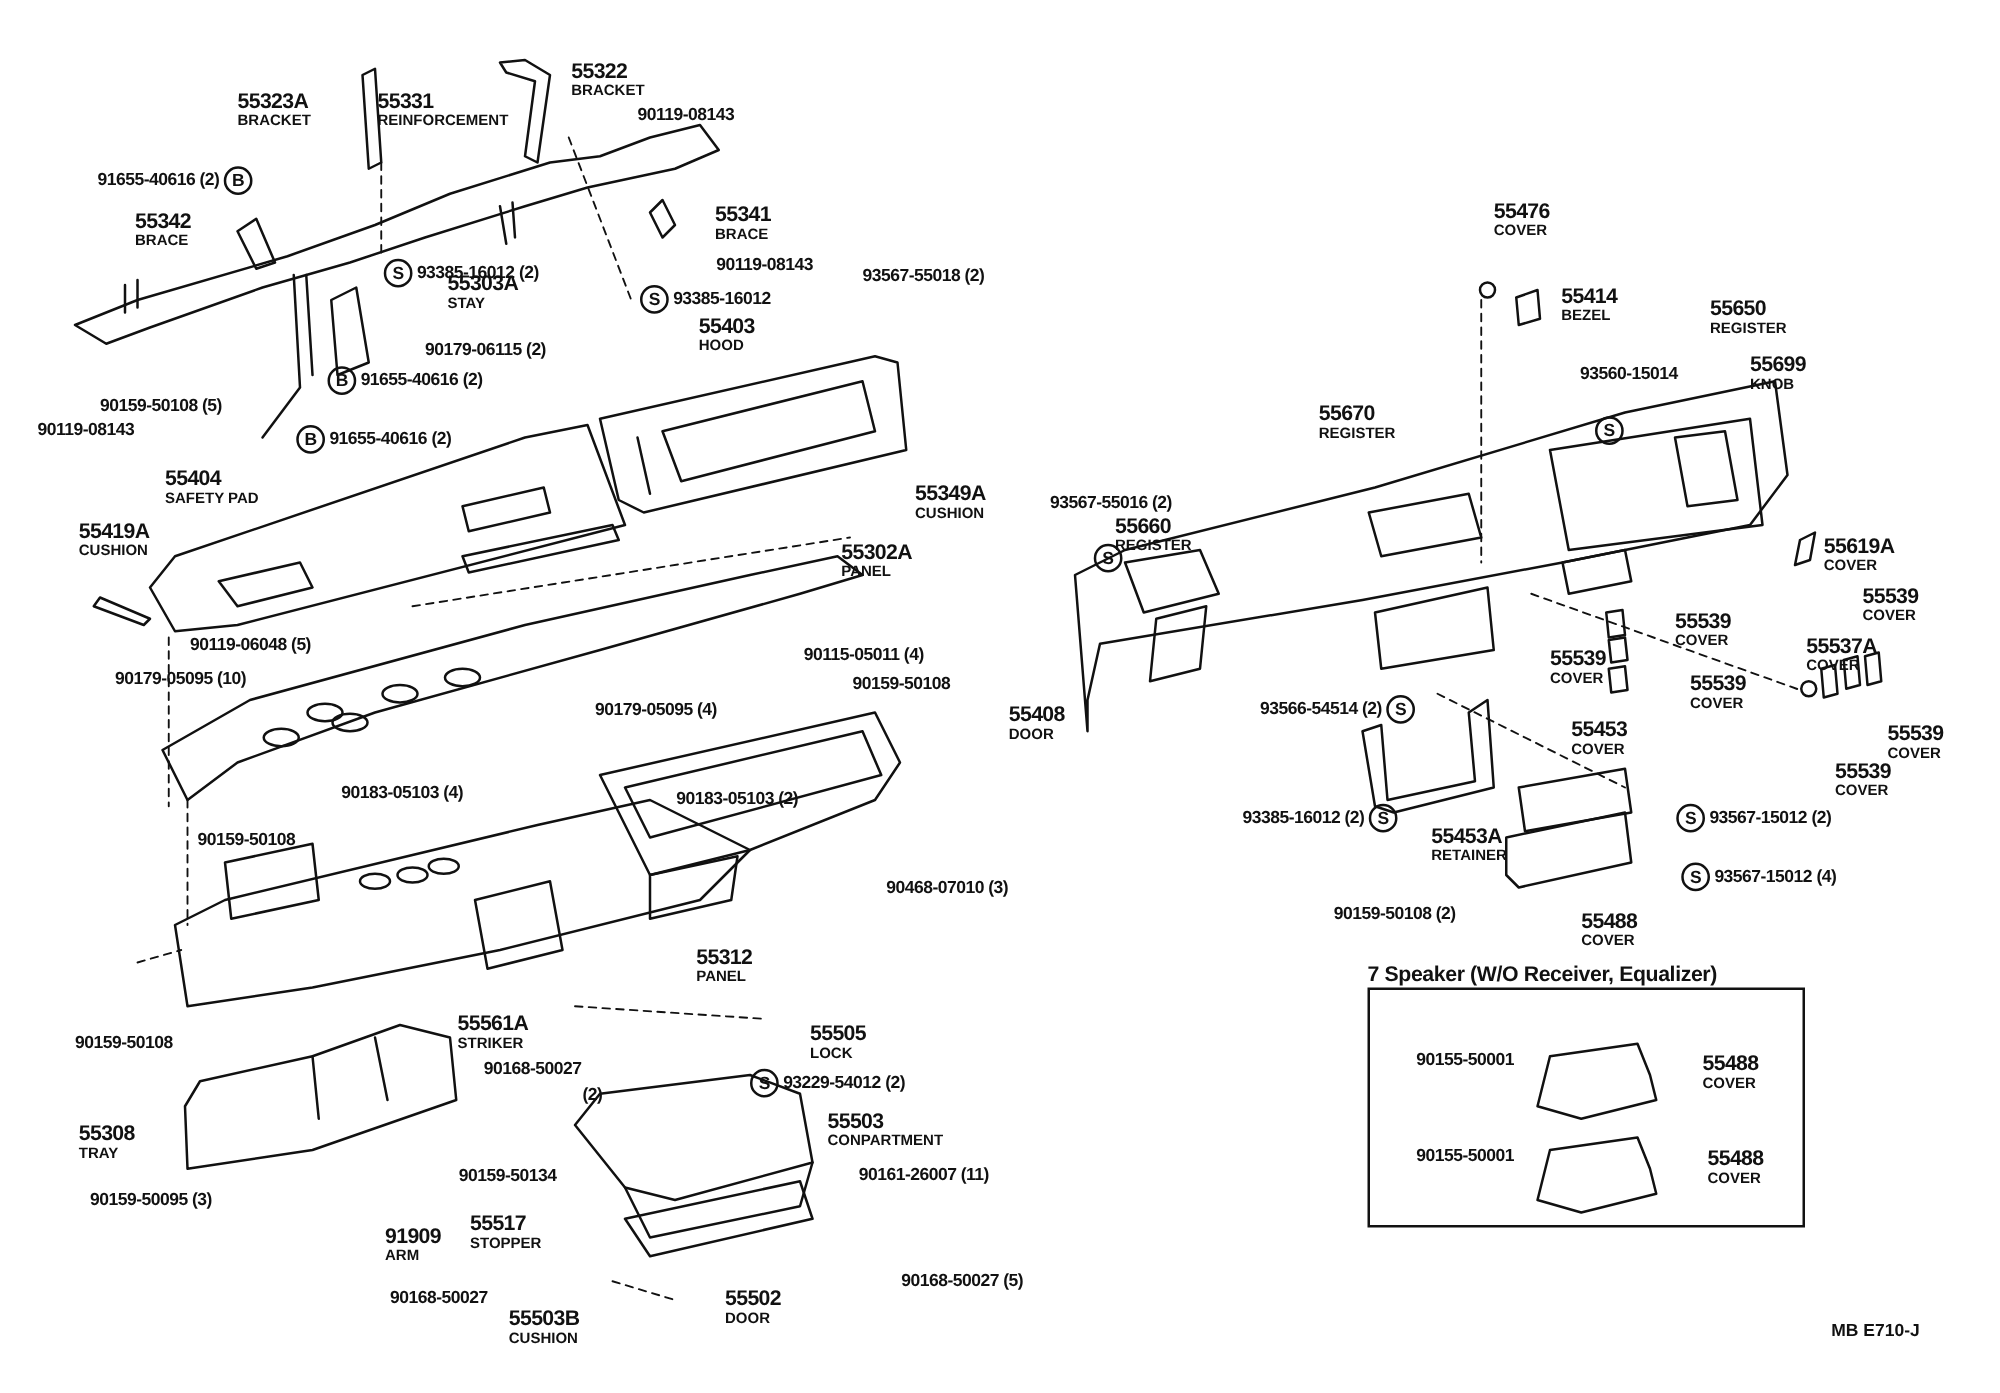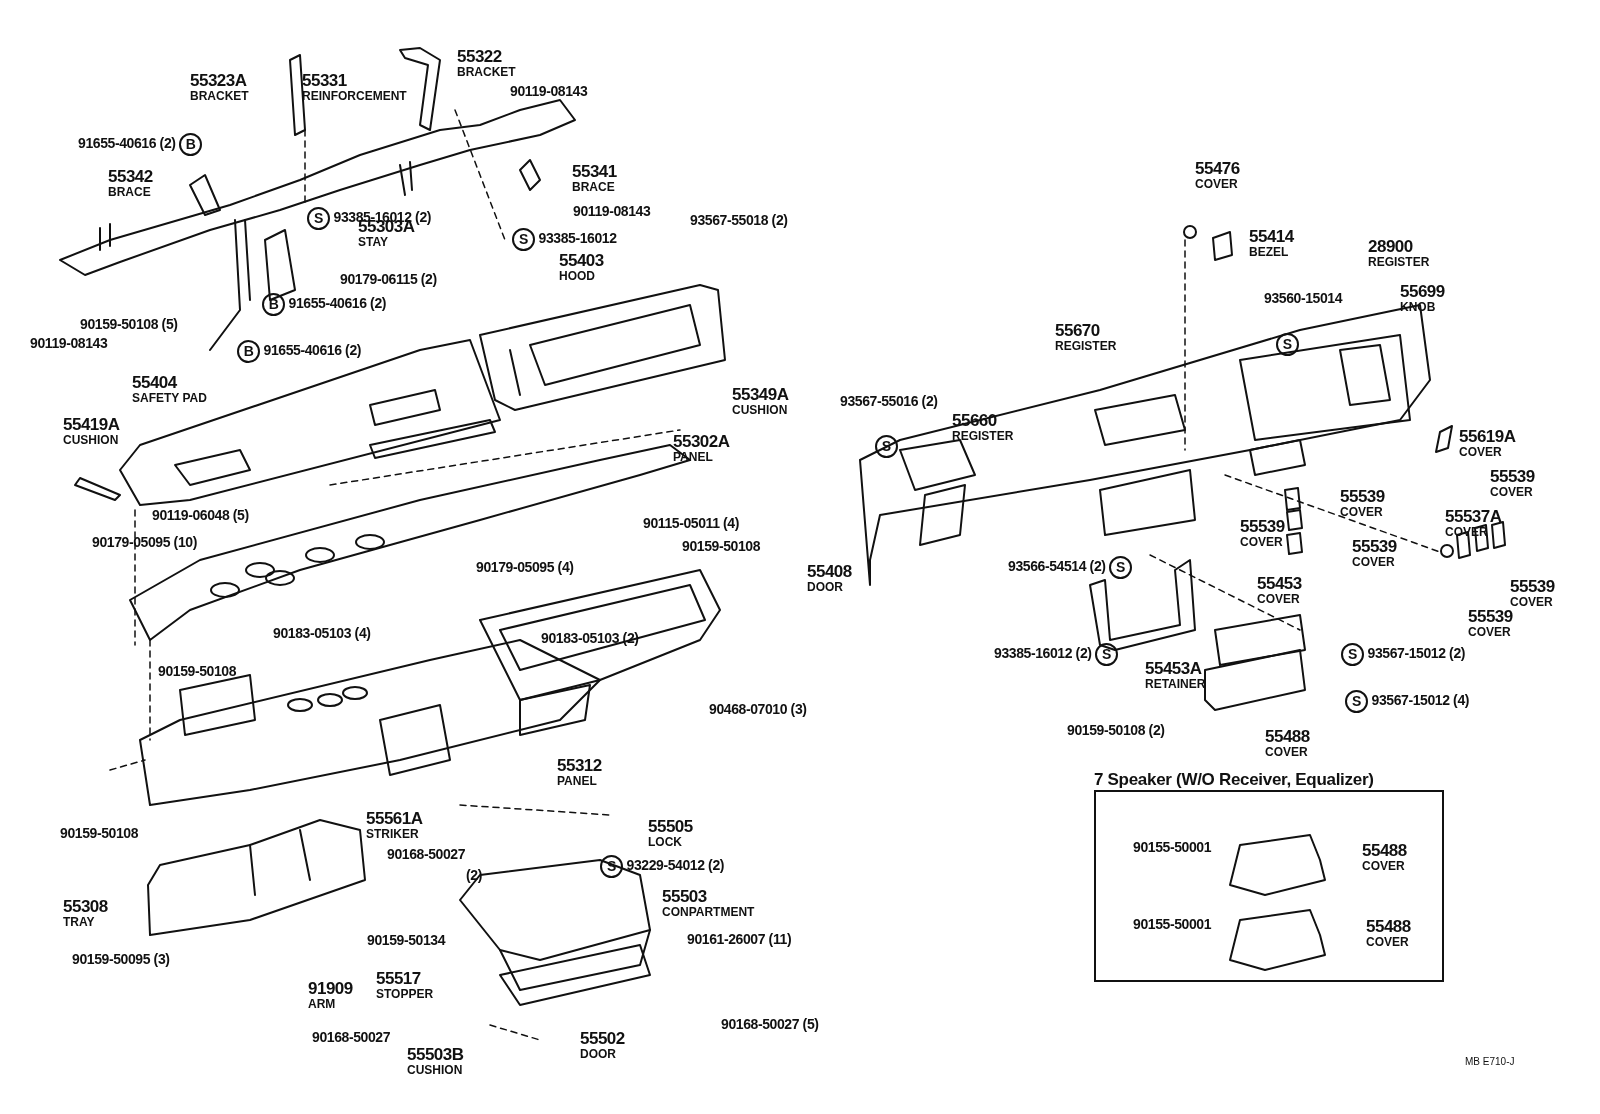--- a/index.html
+++ b/index.html
@@ -5,21 +5,21 @@
   html, body { margin:0; padding:0; background:#ffffff; }
   body { width:1600px; height:1114px; position:relative; overflow:hidden; font-family:"Liberation Sans", sans-serif; color:#111; }
   #art { position:absolute; left:0; top:0; width:1600px; height:1114px; }
   .lbl { position:absolute; white-space:nowrap; line-height:1; font-family:"Liberation Sans", sans-serif; font-weight:bold; color:#111; }
   .pn { font-size:17px; letter-spacing:-0.5px; display:block; }
   .nm { font-size:12px; display:block; margin-top:1px; }
   .fs { font-size:14px; letter-spacing:-0.4px; }
   .circ { display:inline-block; width:19px; height:19px; border:2px solid #111; border-radius:50%; text-align:center; line-height:19px; font-size:14px; font-weight:bold; vertical-align:middle; }
   .inset-title { position:absolute; left:1094px; top:770px; font-size:17px; font-weight:bold; letter-spacing:-0.3px; }
   .inset-box { position:absolute; left:1094px; top:790px; width:346px; height:188px; border:2px solid #111; }
-  .code { position:absolute; left:1465px; top:1056px; font-size:10px; font-weight:normal; }
+  .code { position:absolute; left:1465px; top:1056px; font-size:14px; font-weight:bold; }
 </style>
 </head>
 <body>
 
 <svg id="art" viewBox="0 0 1600 1114" xmlns="http://www.w3.org/2000/svg" fill="none" stroke="#111" stroke-width="2" stroke-linejoin="round" stroke-linecap="round">
 
   <g>
     <path d="M60 260 L110 240 L230 205 L300 180 L360 155 L440 130 L480 125 L520 110 L560 100 L575 120 L540 135 L470 150 L420 165 L340 190 L280 210 L210 230 L120 262 L85 275 Z"></path>
     <path d="M100 250 L100 228 M110 246 L110 224"></path>
     <path d="M290 60 L300 55 L305 130 L295 135 Z"></path>
@@ -210,32 +210,32 @@
   </div>
 <div class="lbl" style="left:1195px;top:160px">
     <span class="pn">55476</span>
     <span class="nm">COVER</span>
   </div>
 <div class="lbl" style="left:1249px;top:228px">
     <span class="pn">55414</span>
     <span class="nm">BEZEL</span>
   </div>
 <div class="lbl" style="left:1368px;top:238px">
-    <span class="pn">28900</span>
+    <span class="pn">55650</span>
     <span class="nm">REGISTER</span>
   </div>
 <div class="lbl" style="left:1400px;top:283px">
     <span class="pn">55699</span>
     <span class="nm">KNOB</span>
   </div>
 <div class="lbl" style="left:1055px;top:322px">
     <span class="pn">55670</span>
     <span class="nm">REGISTER</span>
   </div>
-<div class="lbl" style="left:952px;top:412px">
+<div class="lbl" style="left:892px;top:412px">
     <span class="pn">55660</span>
     <span class="nm">REGISTER</span>
   </div>
 <div class="lbl" style="left:1459px;top:428px">
     <span class="pn">55619A</span>
     <span class="nm">COVER</span>
   </div>
 <div class="lbl" style="left:1340px;top:488px">
     <span class="pn">55539</span>
     <span class="nm">COVER</span>

